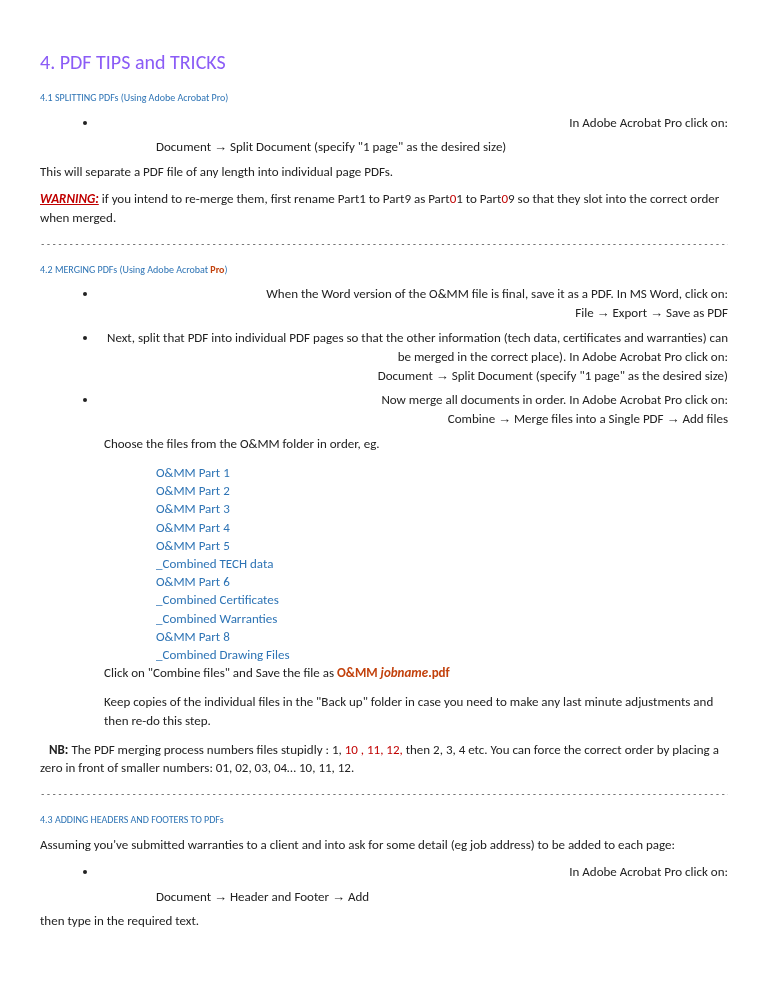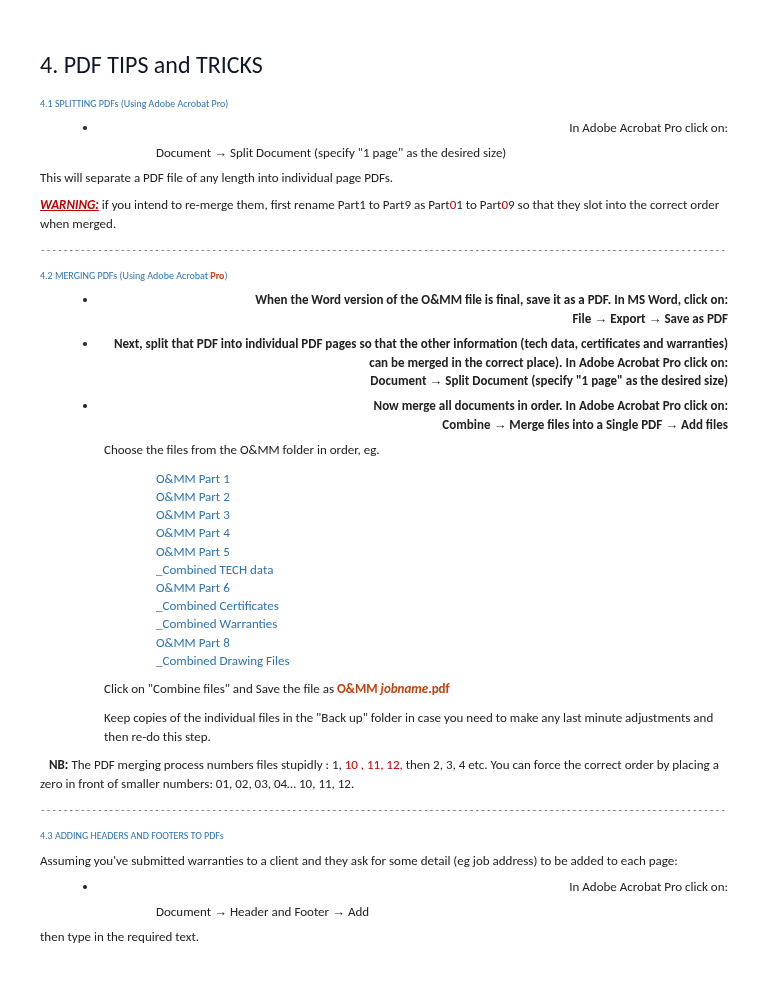--- a/index.html
+++ b/index.html
@@ -7,22 +7,22 @@
       width: 768px;
       height: 994px;
       padding: 48px 40px 36px 40px;
       font-family: Calibri, "Segoe UI", Arial, sans-serif;
       font-size: 13px;
       line-height: 1.45;
       color: #222;
       background: #fff;
     }
     h1.main-title {
-      color: #0f172a;
-      font-size: 24px;
+      color: #8b5cf6;
+      font-size: 20px;
       font-weight: 400;
       margin-bottom: 14px;
     }
     h2.section-title {
       color: #2E74B5;
       font-size: 10px;
       font-weight: 400;
       margin-bottom: 8px;
       margin-top: 6px;
     }
@@ -39,23 +39,23 @@
     .arrow { font-family: Arial, sans-serif; }
     .hr-dash {
       font-family: monospace;
       font-size: 9px;
       letter-spacing: 0.3px;
       white-space: nowrap;
       overflow: hidden;
       color: #444;
       margin: 10px 0 12px 0;
     }
-    .file-list { margin-left: 116px; margin-top: 4px; margin-bottom: 10px; }
+    .file-list { margin-left: 116px; margin-top: 4px; margin-bottom: 0; }
     .file-list div { color: #2E74B5; line-height: 1.4; }
-    .li-block { margin-bottom: 12px; font-weight: bold; }
+    .li-block { margin-bottom: 12px; }
   </style>
 </head>
 <body>
 
 <h1 class="main-title">4. PDF TIPS and TRICKS</h1>
 
 <h2 class="section-title">4.1 SPLITTING PDFs (Using Adobe Acrobat Pro)</h2>
 
 <ul class="bullet">
   <li>
@@ -122,21 +122,21 @@
 <p class="para-after-bullet">Keep copies of the individual files in the "Back up" folder in case you need to make any last  minute adjustments and then re-do this step.</p>
 
 <p class="para">
   <span class="bold">NB:</span><span> The PDF merging process numbers files stupidly : 1, </span><span class="red">10 , 11, 12,</span><span> then 2, 3, 4 etc. You can force the correct order by placing a zero in front of smaller numbers: 01, 02, 03, 04… 10, 11, 12.</span>
 </p>
 
 <div class="hr-dash">-----------------------------------------------------------------------------------------------------------------------------------------</div>
 
 <h2 class="section-title">4.3 ADDING HEADERS AND FOOTERS TO PDFs</h2>
 
-<p class="para">Assuming you've submitted warranties to a client and they ask for some detail (eg job address) to be added to each page:</p>
+<p class="para">Assuming you've submitted warranties to a client and into ask for some detail (eg job address) to be added to each page:</p>
 
 <ul class="bullet">
   <li>
     <span>In Adobe Acrobat Pro click on:</span>
   </li>
 </ul>
 <div class="indent-path">
   <span>Document </span><span class="arrow">→</span><span> Header and Footer </span><span class="arrow">→</span><span> Add</span>
 </div>
 

